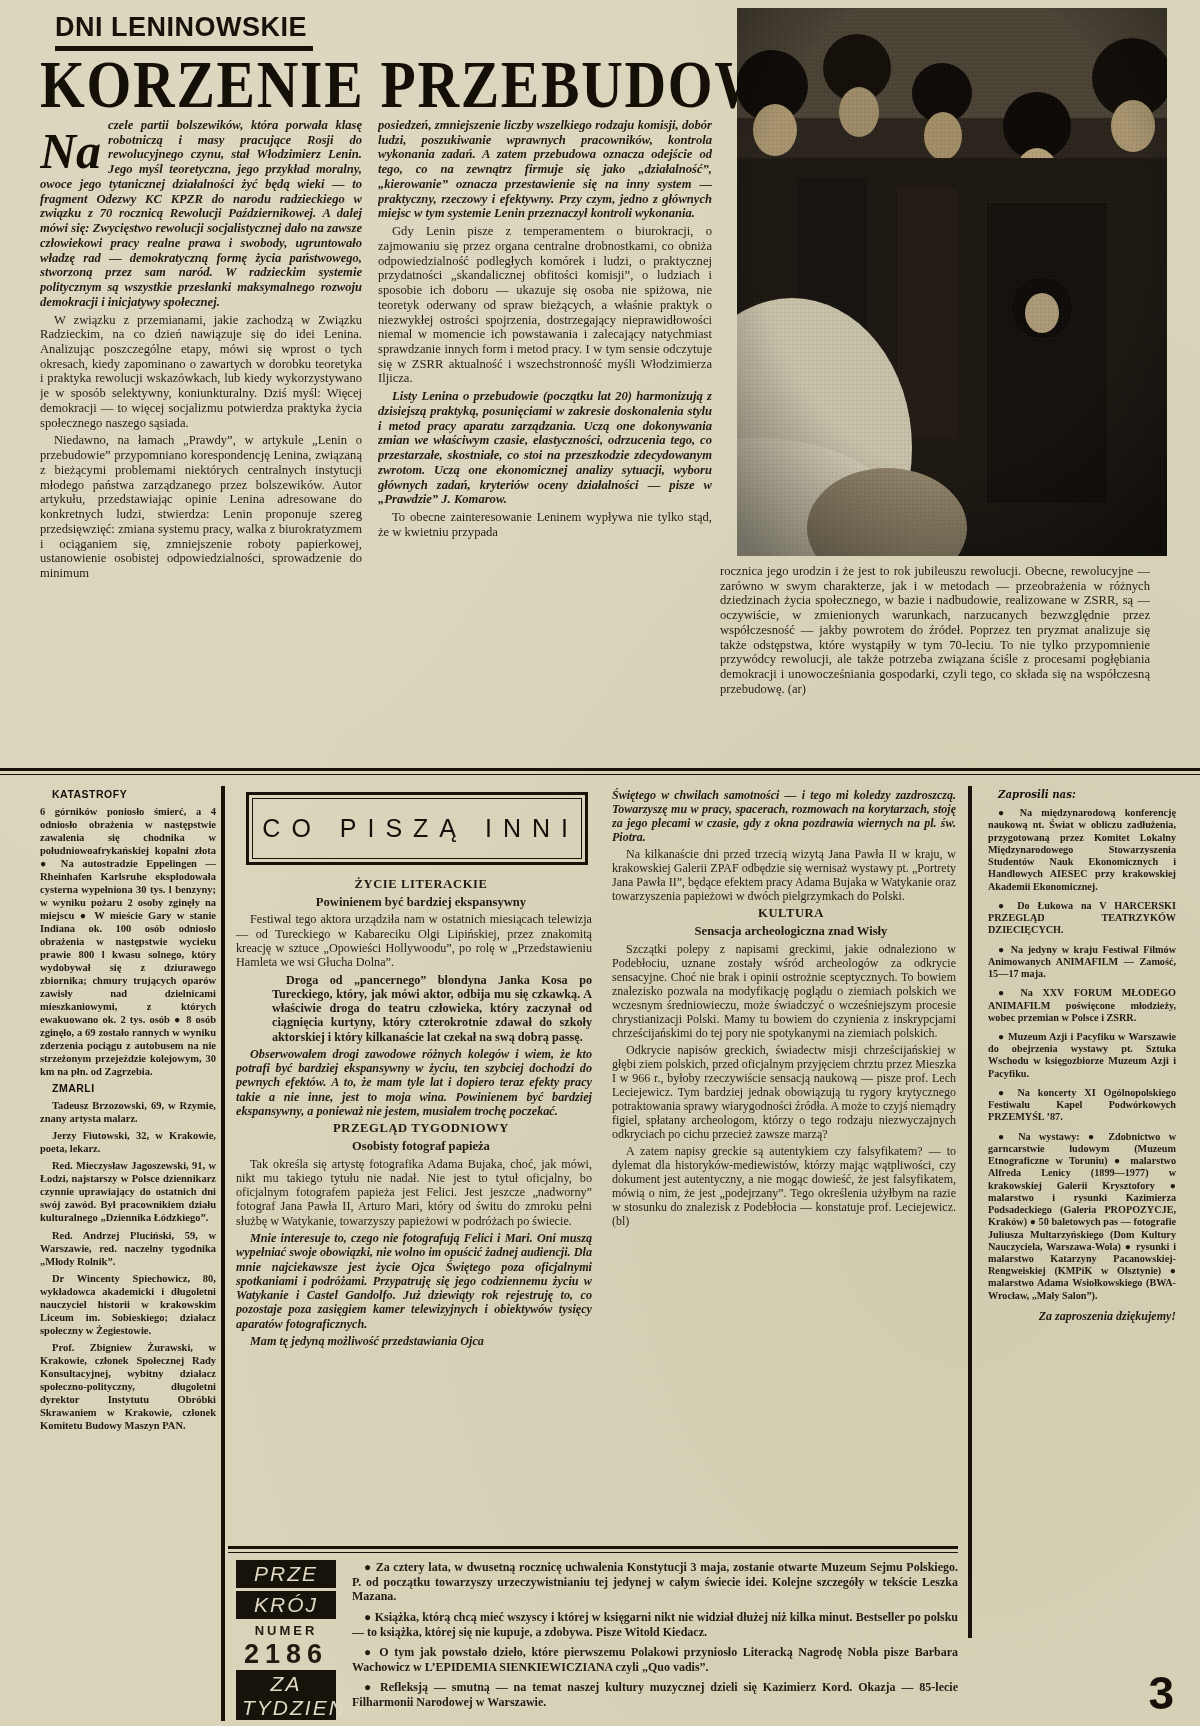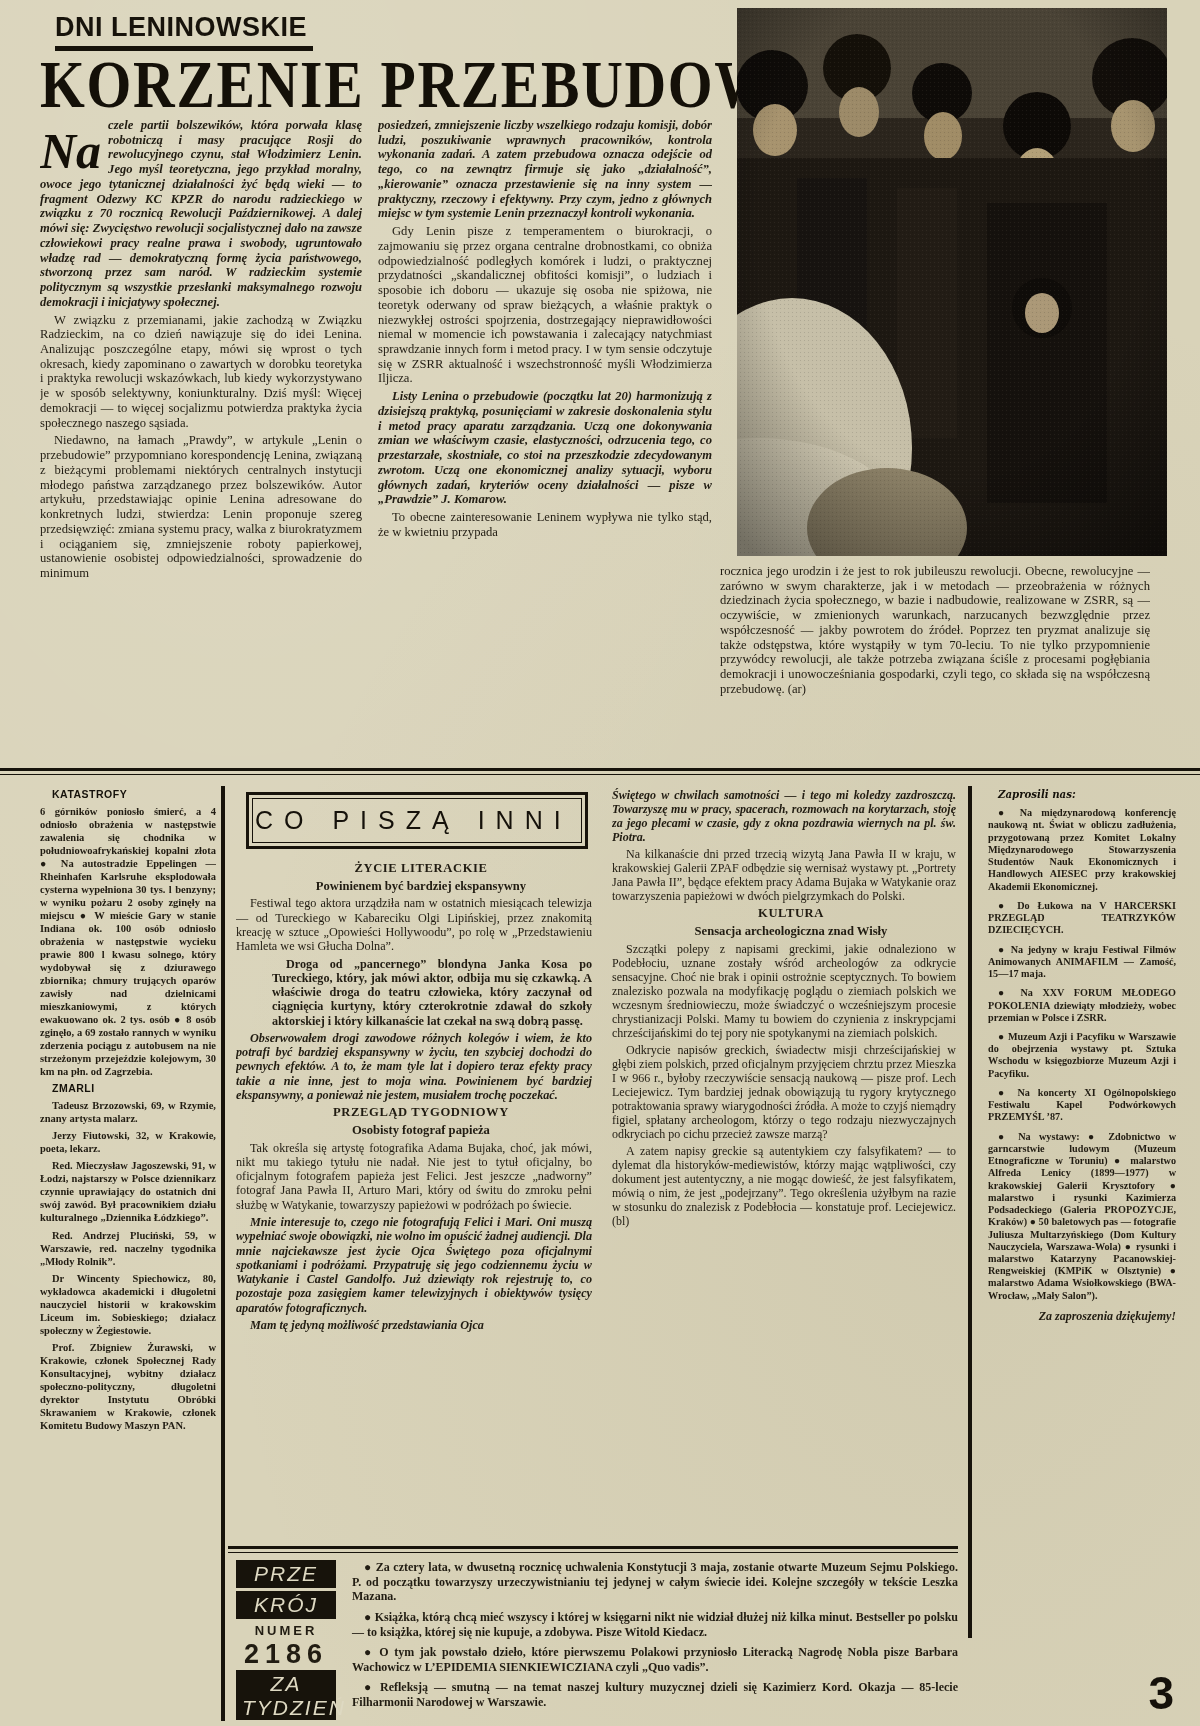--- a/index.html
+++ b/index.html
@@ -51,21 +51,21 @@
     font-family:"Liberation Sans","DejaVu Sans",sans-serif;
     font-weight:800;font-size:25px;letter-spacing:.5px;color:#15110a;
     margin:4px 0 10px;text-indent:0;
   }
   .colA p{font-size:10.5px;line-height:1.24;font-weight:bold;margin:0 0 4px;text-indent:12px;}
   
   .colB{left:236px;top:788px;width:356px;height:752px;}
   .colC{left:612px;top:788px;width:344px;height:752px;}
   .inni-box{border:3px solid #17130b;padding:3px;margin:4px 0 12px 10px;width:330px;}
   .inni-box-inner{
-    border:1px solid #17130b;text-align:left;padding:7px 2px;
+    border:1px solid #17130b;text-align:right;padding:15px 2px;
     font-family:"Liberation Sans","DejaVu Sans",sans-serif;
     font-size:25px;letter-spacing:11px;color:#15110a;
   }
   .sub-section{
     text-align:center;font-weight:bold;font-size:15px;letter-spacing:.6px;
     margin:10px 0 2px;text-indent:0;
   }
   .sub-head{text-align:center;font-weight:bold;font-size:13.5px;margin:0 0 6px;text-indent:0;}
   .colB p.txt,.colC p.txt{font-size:12.2px;}
   .colC p.txt{font-size:12px;}
@@ -225,21 +225,21 @@
         <p class="txt">A zatem napisy greckie są autentykiem czy falsyfikatem? — to dylemat dla historyków-mediewistów, którzy mając wątpliwości, czy dokument jest autentyczny, a nie mogąc dowieść, że jest falsyfikatem, mówią o nim, że jest „podejrzany”. Tego określenia użyłbym na razie w stosunku do znalezisk z Podebłocia — konstatuje prof. Leciejewicz. (bl)</p>
       </div>
   </div>
 
   <div class="col colD">
     <p class="script-title">Zaprosili nas:</p>
     <div>
         <p>● Na międzynarodową konferencję naukową nt. Świat w obliczu zadłużenia, przygotowaną przez Komitet Lokalny Międzynarodowego Stowarzyszenia Studentów Nauk Ekonomicznych i Handlowych AIESEC przy krakowskiej Akademii Ekonomicznej.</p>
         <p>● Do Łukowa na V HARCERSKI PRZEGLĄD TEATRZYKÓW DZIECIĘCYCH.</p>
         <p>● Na jedyny w kraju Festiwal Filmów Animowanych ANIMAFILM — Zamość, 15—17 maja.</p>
-        <p>● Na XXV FORUM MŁODEGO POKOLENIA dziewiąty młodzieży, wobec przemian w Polsce i ZSRR.</p>
+        <p>● Na XXV FORUM MŁODEGO ANIMAFILM poświęcone młodzieży, wobec przemian w Polsce i ZSRR.</p>
         <p>● Muzeum Azji i Pacyfiku w Warszawie do obejrzenia wystawy pt. Sztuka Wschodu w księgozbiorze Muzeum Azji i Pacyfiku.</p>
         <p>● Na koncerty XI Ogólnopolskiego Festiwalu Kapel Podwórkowych PRZEMYŚL ’87.</p>
         <p>● Na wystawy: ● Zdobnictwo w garncarstwie ludowym (Muzeum Etnograficzne w Toruniu) ● malarstwo Alfreda Lenicy (1899—1977) w krakowskiej Galerii Krysztofory ● malarstwo i rysunki Kazimierza Podsadeckiego (Galeria PROPOZYCJE, Kraków) ● 50 baletowych pas — fotografie Juliusza Multarzyńskiego (Dom Kultury Nauczyciela, Warszawa-Wola) ● rysunki i malarstwo Katarzyny Pacanowskiej-Rengweiskiej (KMPiK w Olsztynie) ● malarstwo Adama Wsiołkowskiego (BWA-Wrocław, „Mały Salon”).</p>
       </div>
     <p class="closing">Za zaproszenia dziękujemy!</p>
   </div>
 
   <div class="teaser">
     <div class="logo">
       <span class="rev">PRZE</span>

